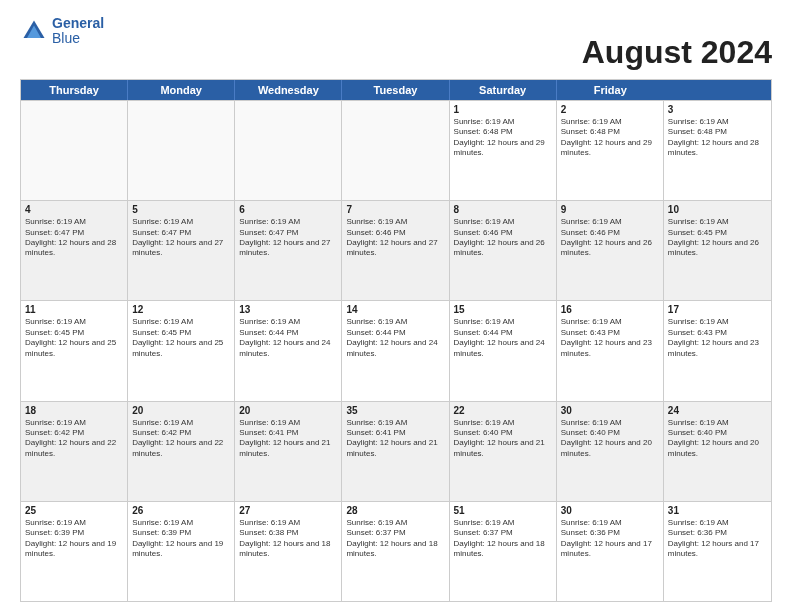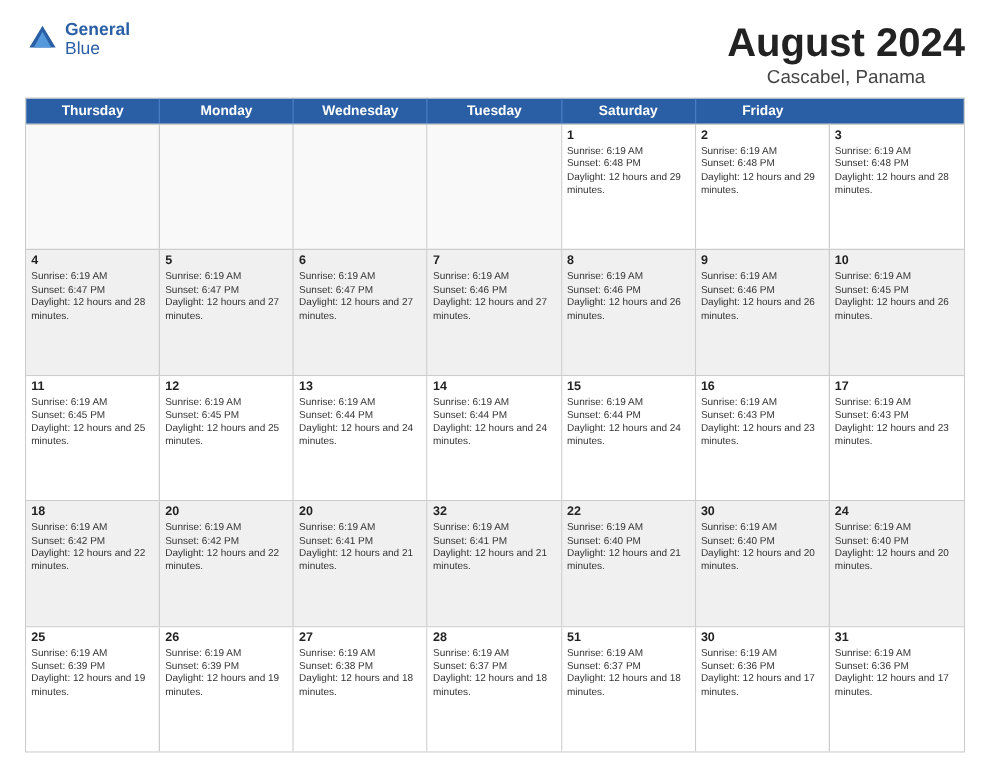--- a/index.html
+++ b/index.html
@@ -35,21 +35,22 @@
       font-weight: bold;
       color: #2a5fa5;
       line-height: 1.1;
     }
     .logo-text span:first-child { color: #555; font-weight: normal; font-size:11px;}
     .logo-icon {
       width: 28px;
       height: 28px;
     }
     .title-block {
-      text-align: center;
+      text-align: right;
+      margin-top: 18px;
     }
     .month-title {
       font-size: 32px;
       font-weight: bold;
       color: #222;
     }
     .location-title {
       font-size: 15px;
       color: #444;
     }
@@ -119,21 +120,20 @@
         <polygon points="20,5 35,30 5,30" fill="#2a5fa5"></polygon>
         <polygon points="20,12 30,30 10,30" fill="#5599dd"></polygon>
       </svg>
       <div class="logo-text">
         <span style="font-size:14px;font-weight:bold;color:#2a5fa5;">General</span>
         <span style="font-size:14px;font-weight:normal;color:#2a5fa5;">Blue</span>
       </div>
     </div>
     <div class="title-block">
       <div class="month-title">August 2024</div>
-      <div class="location-title">Cascabel, Panama</div>
     </div>
   </div>
 
   <div class="calendar">
     <div class="cal-header">
     <div class="cal-header-cell">Thursday</div>
         <div class="cal-header-cell">Monday</div>
         <div class="cal-header-cell">Wednesday</div>
         <div class="cal-header-cell">Tuesday</div>
         <div class="cal-header-cell">Saturday</div>
@@ -265,21 +265,21 @@
 Sunset: 6:42 PM
 Daylight: 12 hours and 22 minutes.</div>
           </div>
           <div class="cal-cell shaded">
             <div class="day-num">20</div>
             <div class="cell-text" style="white-space: pre-line;">Sunrise: 6:19 AM
 Sunset: 6:41 PM
 Daylight: 12 hours and 21 minutes.</div>
           </div>
           <div class="cal-cell shaded">
-            <div class="day-num">32</div>
+            <div class="day-num">35</div>
             <div class="cell-text" style="white-space: pre-line;">Sunrise: 6:19 AM
 Sunset: 6:41 PM
 Daylight: 12 hours and 21 minutes.</div>
           </div>
           <div class="cal-cell shaded">
             <div class="day-num">22</div>
             <div class="cell-text" style="white-space: pre-line;">Sunrise: 6:19 AM
 Sunset: 6:40 PM
 Daylight: 12 hours and 21 minutes.</div>
           </div>

